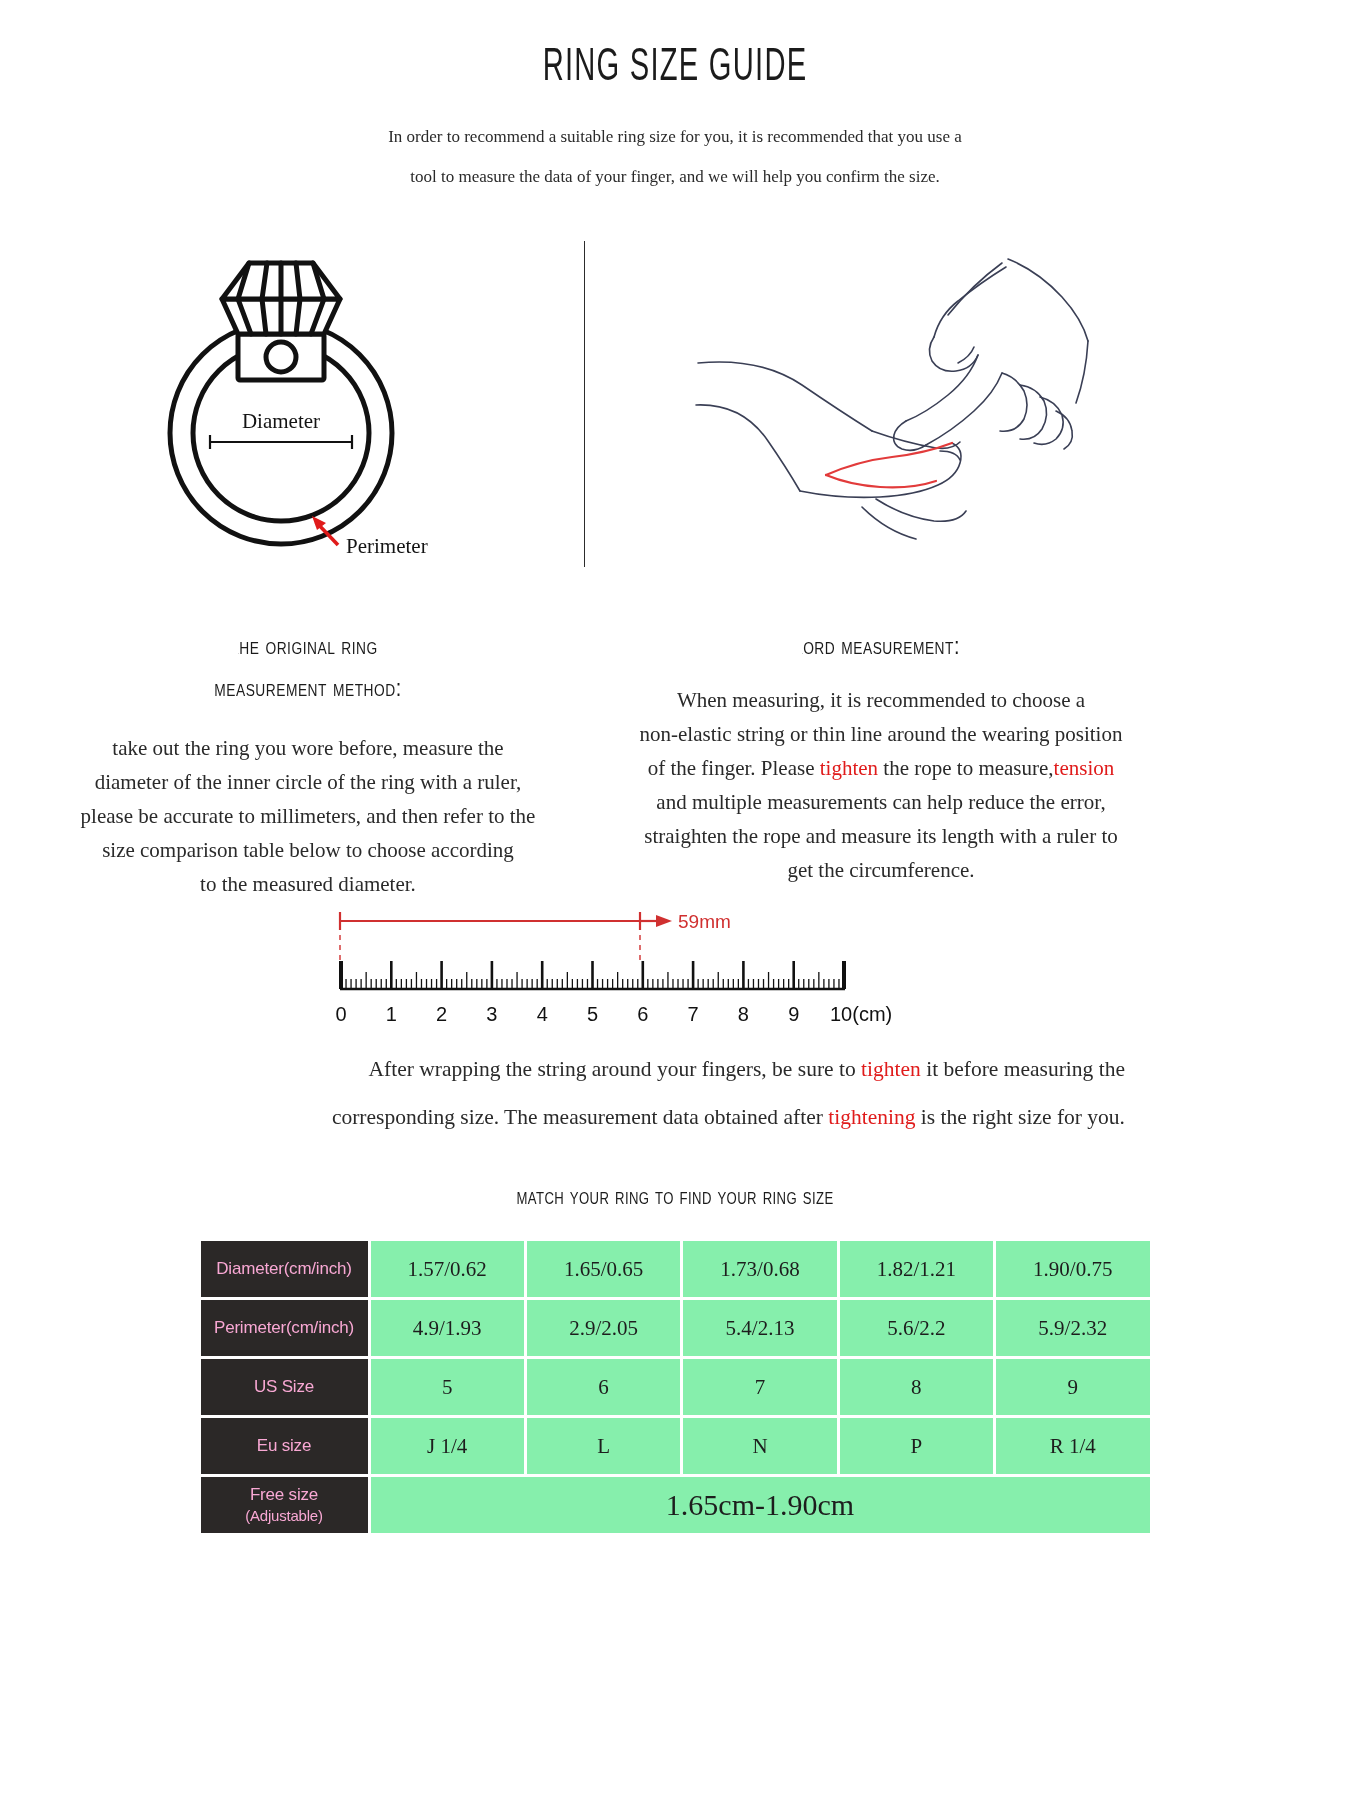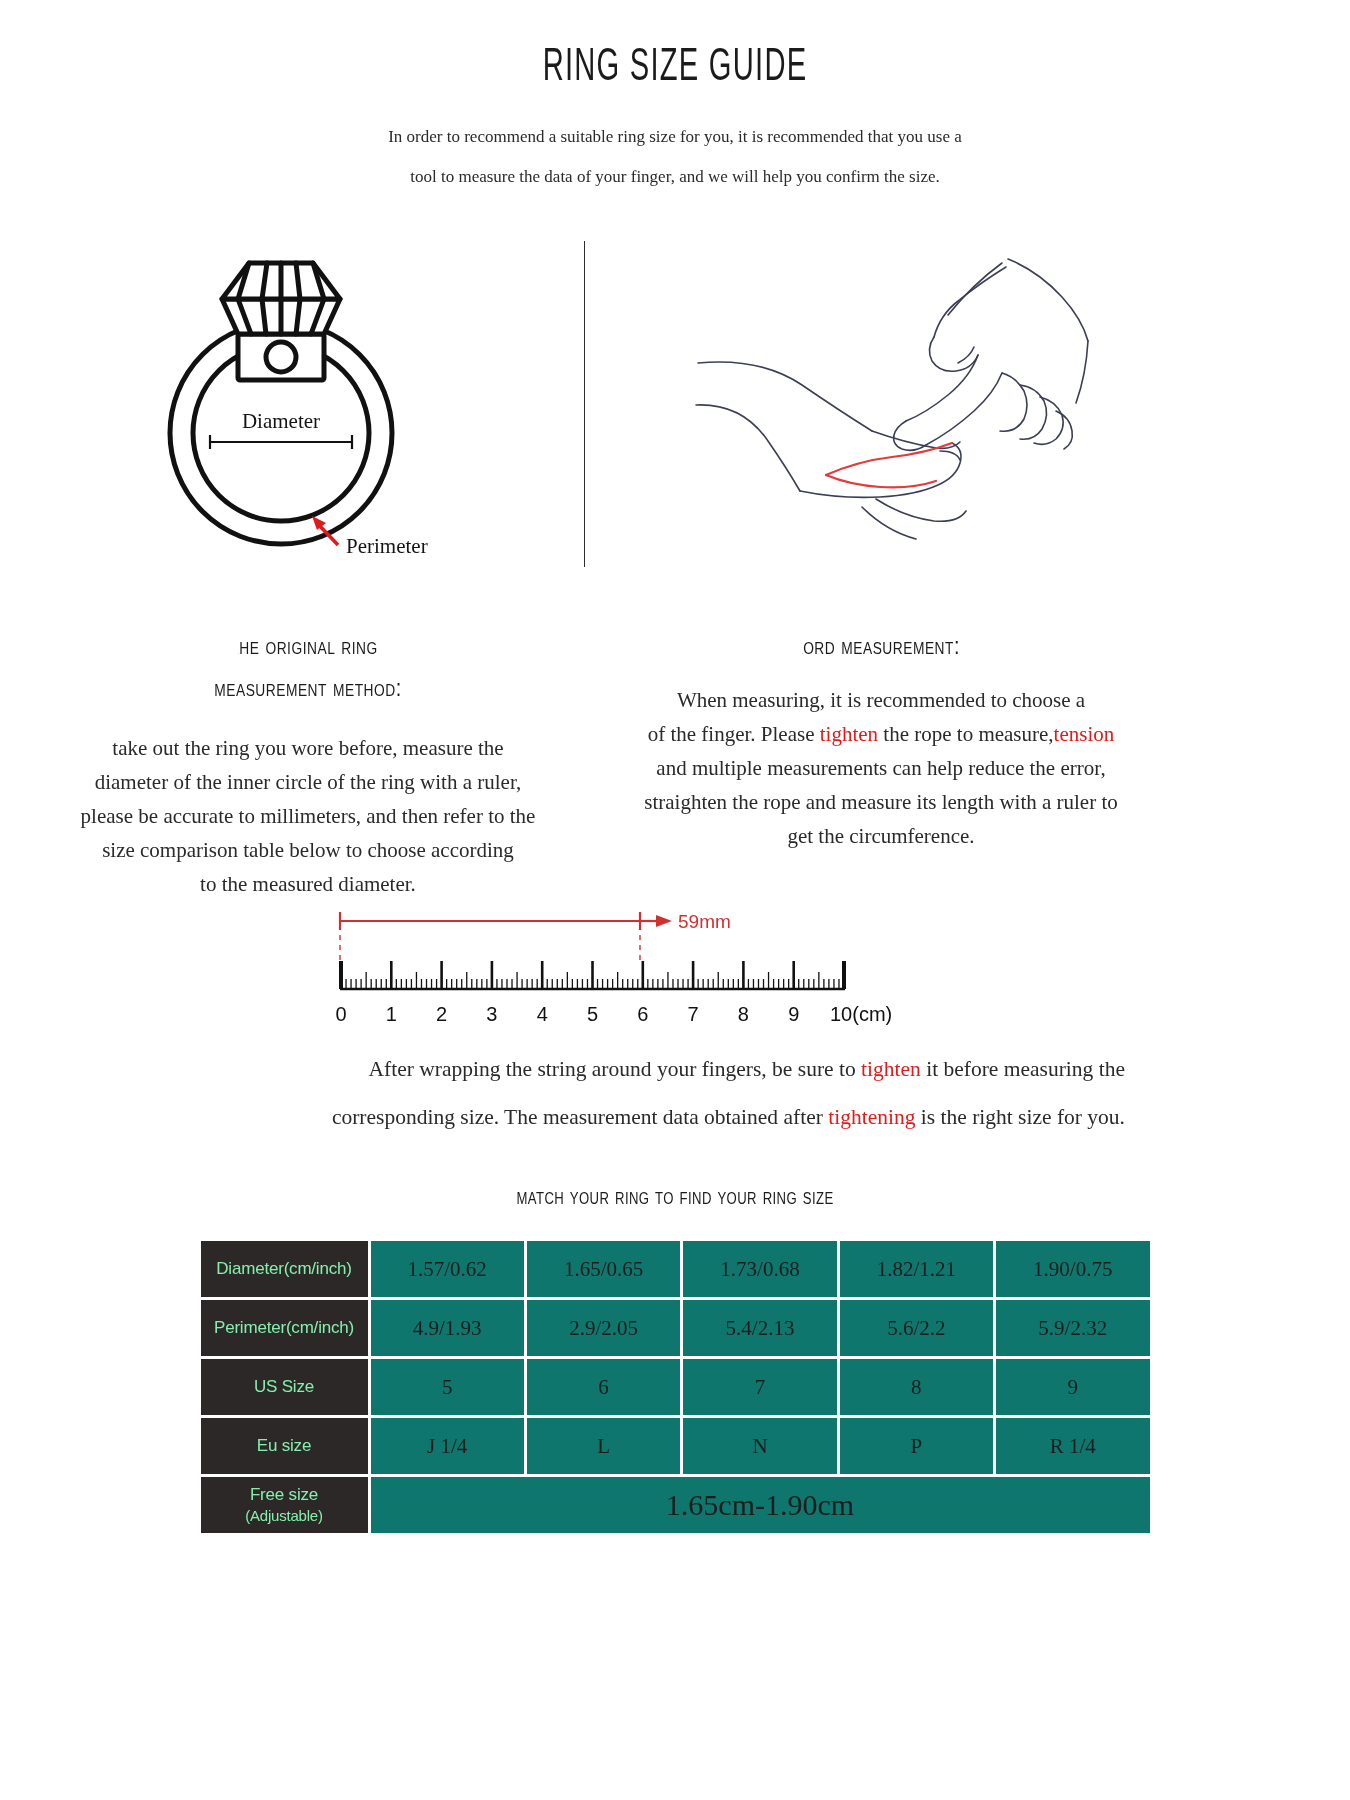--- a/index.html
+++ b/index.html
@@ -142,31 +142,31 @@
 
   
   table.sizes {
     margin: 28px auto 0 auto;
     border-collapse: separate;
     border-spacing: 3px;
     width: 955px;
     table-layout: fixed;
   }
   table.sizes td {
-    background: #0f766e;
+    background: #86efac;
     height: 54px;
     text-align: center;
     vertical-align: middle;
     font-family: "Liberation Serif", serif;
     font-size: 21px;
     color: #1d1d1d;
   }
   table.sizes td.lab {
     background: #2b2827;
-    color: #86efac;
+    color: #f9a8d4;
     font-family: "Liberation Sans", sans-serif;
     font-size: 17px;
     width: 165px;
     letter-spacing: -0.2px;
   }
   table.sizes td.lab.two {
     line-height: 21px;
     font-size: 17px;
   }
   table.sizes td.free {
@@ -285,20 +285,21 @@
         <div>please be accurate to millimeters, and then refer to the</div>
         <div>size comparison table below to choose according</div>
         <div>to the measured diameter.</div>
       </div>
     </div>
 
     <div class="col col-right">
       <div class="sec-head">Cord measurement:</div>
       <div class="sec-body">
         <div>When measuring, it is recommended to choose a</div>
+        <div>non-elastic string or thin line around the wearing position</div>
         <div><span>of the finger. Please </span><span class="red">tighten</span><span> the rope to measure,</span><span class="red">tension</span></div>
         <div>and multiple measurements can help reduce the error,</div>
         <div>straighten the rope and measure its length with a ruler to</div>
         <div>get the circumference.</div>
       </div>
     </div>
   </div>
 
   <div class="ruler-wrap">
     <svg width="1350" height="130" viewBox="0 0 1350 130">

